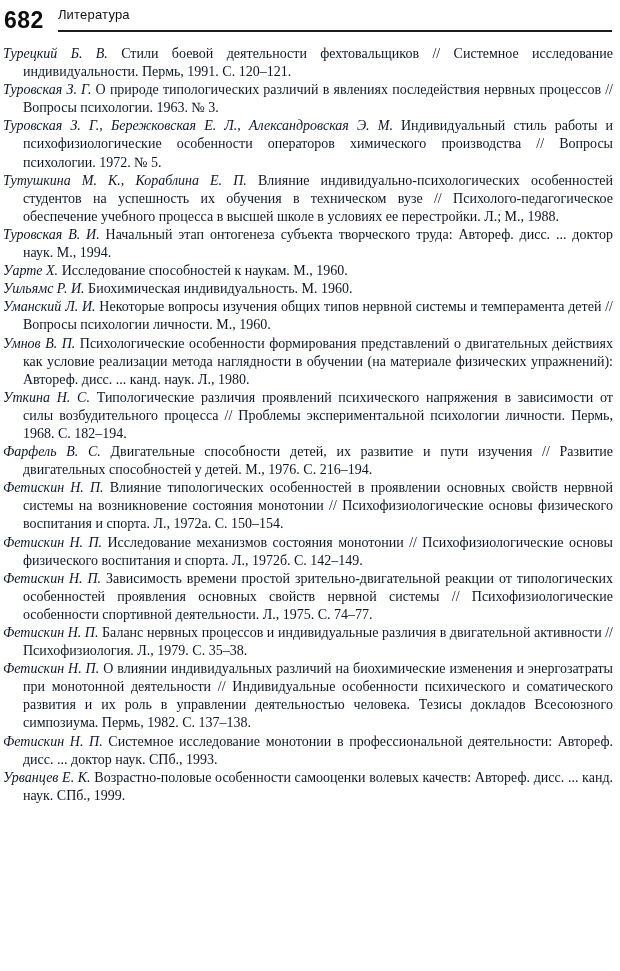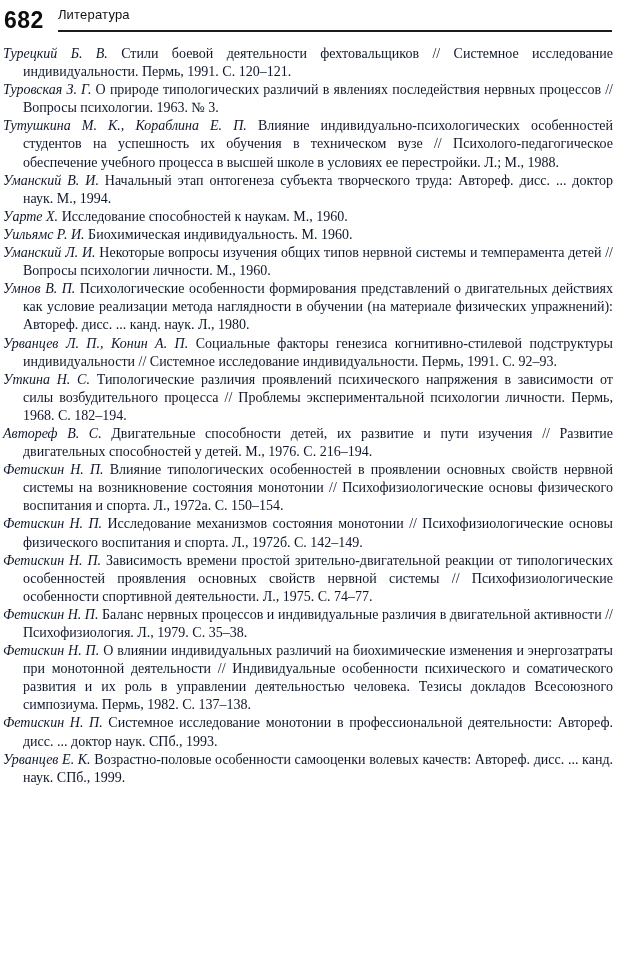--- a/index.html
+++ b/index.html
@@ -71,29 +71,29 @@
   <div class="header">
     <span class="page-num">682</span>
     <div class="head-rule-wrap">
       <span class="running-head">Литература</span>
     </div>
   </div>
 
   <div class="bib">
       <p class="entry"><span class="au">Турецкий Б. В.</span> <span>Стили боевой деятельности фехтовальщиков // Системное исследование индивидуальности. Пермь, 1991. С. 120–121.</span></p>
       <p class="entry"><span class="au">Туровская З. Г.</span> <span>О природе типологических различий в явлениях последействия нервных процессов // Вопросы психологии. 1963. № 3.</span></p>
+      <p class="entry"><span class="au">Туровская З. Г., Бережковская Е. Л., Александровская Э. М.</span> <span>Индивидуальный стиль работы и психофизиологические особенности операторов химического производства // Вопросы психологии. 1972. № 5.</span></p>
       <p class="entry"><span class="au">Тутушкина М. К., Кораблина Е. П.</span> <span>Влияние индивидуально-психологических особенностей студентов на успешность их обучения в техническом вузе // Психолого-педагогическое обеспечение учебного процесса в высшей школе в условиях ее перестройки. Л.; М., 1988.</span></p>
-      <p class="entry"><span class="au">Уманский В. И.</span> <span>Начальный этап онтогенеза субъекта творческого труда: Автореф. дисс. ... доктор наук. М., 1994.</span></p>
+      <p class="entry"><span class="au">Туровская В. И.</span> <span>Начальный этап онтогенеза субъекта творческого труда: Автореф. дисс. ... доктор наук. М., 1994.</span></p>
       <p class="entry"><span class="au">Уарте Х.</span> <span>Исследование способностей к наукам. М., 1960.</span></p>
       <p class="entry"><span class="au">Уильямс Р. И.</span> <span>Биохимическая индивидуальность. М. 1960.</span></p>
       <p class="entry"><span class="au">Уманский Л. И.</span> <span>Некоторые вопросы изучения общих типов нервной системы и темперамента детей // Вопросы психологии личности. М., 1960.</span></p>
       <p class="entry"><span class="au">Умнов В. П.</span> <span>Психологические особенности формирования представлений о двигательных действиях как условие реализации метода наглядности в обучении (на материале физических упражнений): Автореф. дисс. ... канд. наук.  Л., 1980.</span></p>
-      <p class="entry"><span class="au">Урванцев Л. П., Конин А. П.</span> <span>Социальные факторы генезиса когнитивно-стилевой подструктуры индивидуальности // Системное исследование индивидуальности. Пермь, 1991. С. 92–93.</span></p>
       <p class="entry"><span class="au">Уткина Н. С.</span> <span>Типологические различия проявлений психического напряжения в зависимости от силы возбудительного процесса // Проблемы экспериментальной психологии личности. Пермь, 1968. С. 182–194.</span></p>
-      <p class="entry"><span class="au">Автореф В. С.</span> <span>Двигательные способности детей, их развитие и пути изучения // Развитие двигательных способностей у детей. М., 1976. С. 216–194.</span></p>
+      <p class="entry"><span class="au">Фарфель В. С.</span> <span>Двигательные способности детей, их развитие и пути изучения // Развитие двигательных способностей у детей. М., 1976. С. 216–194.</span></p>
       <p class="entry"><span class="au">Фетискин Н. П.</span> <span>Влияние типологических особенностей в проявлении основных свойств нервной системы на возникновение состояния монотонии // Психофизиологические основы физического воспитания и спорта. Л., 1972а. С. 150–154.</span></p>
       <p class="entry"><span class="au">Фетискин Н. П.</span> <span>Исследование механизмов состояния монотонии // Психофизиологические основы физического воспитания и спорта. Л., 1972б. С. 142–149.</span></p>
       <p class="entry"><span class="au">Фетискин Н. П.</span> <span>Зависимость времени простой зрительно-двигательной реакции от типологических особенностей проявления основных свойств нервной системы // Психофизиологические особенности спортивной деятельности. Л., 1975. С. 74–77.</span></p>
       <p class="entry"><span class="au">Фетискин Н. П.</span> <span>Баланс нервных процессов и индивидуальные различия в двигательной активности // Психофизиология. Л., 1979. С. 35–38.</span></p>
       <p class="entry"><span class="au">Фетискин Н. П.</span> <span>О влиянии индивидуальных различий на биохимические изменения и энергозатраты при монотонной деятельности // Индивидуальные особенности психического и соматического развития и их роль в управлении деятельностью человека. Тезисы докладов Всесоюзного симпозиума. Пермь, 1982. С. 137–138.</span></p>
       <p class="entry"><span class="au">Фетискин Н. П.</span> <span>Системное исследование монотонии в профессиональной деятельности: Автореф. дисс. ... доктор наук. СПб., 1993.</span></p>
       <p class="entry"><span class="au">Урванцев Е. К.</span> <span>Возрастно-половые особенности самооценки волевых качеств: Автореф. дисс. ... канд. наук. СПб., 1999.</span></p>
     </div>
 </div>
 

